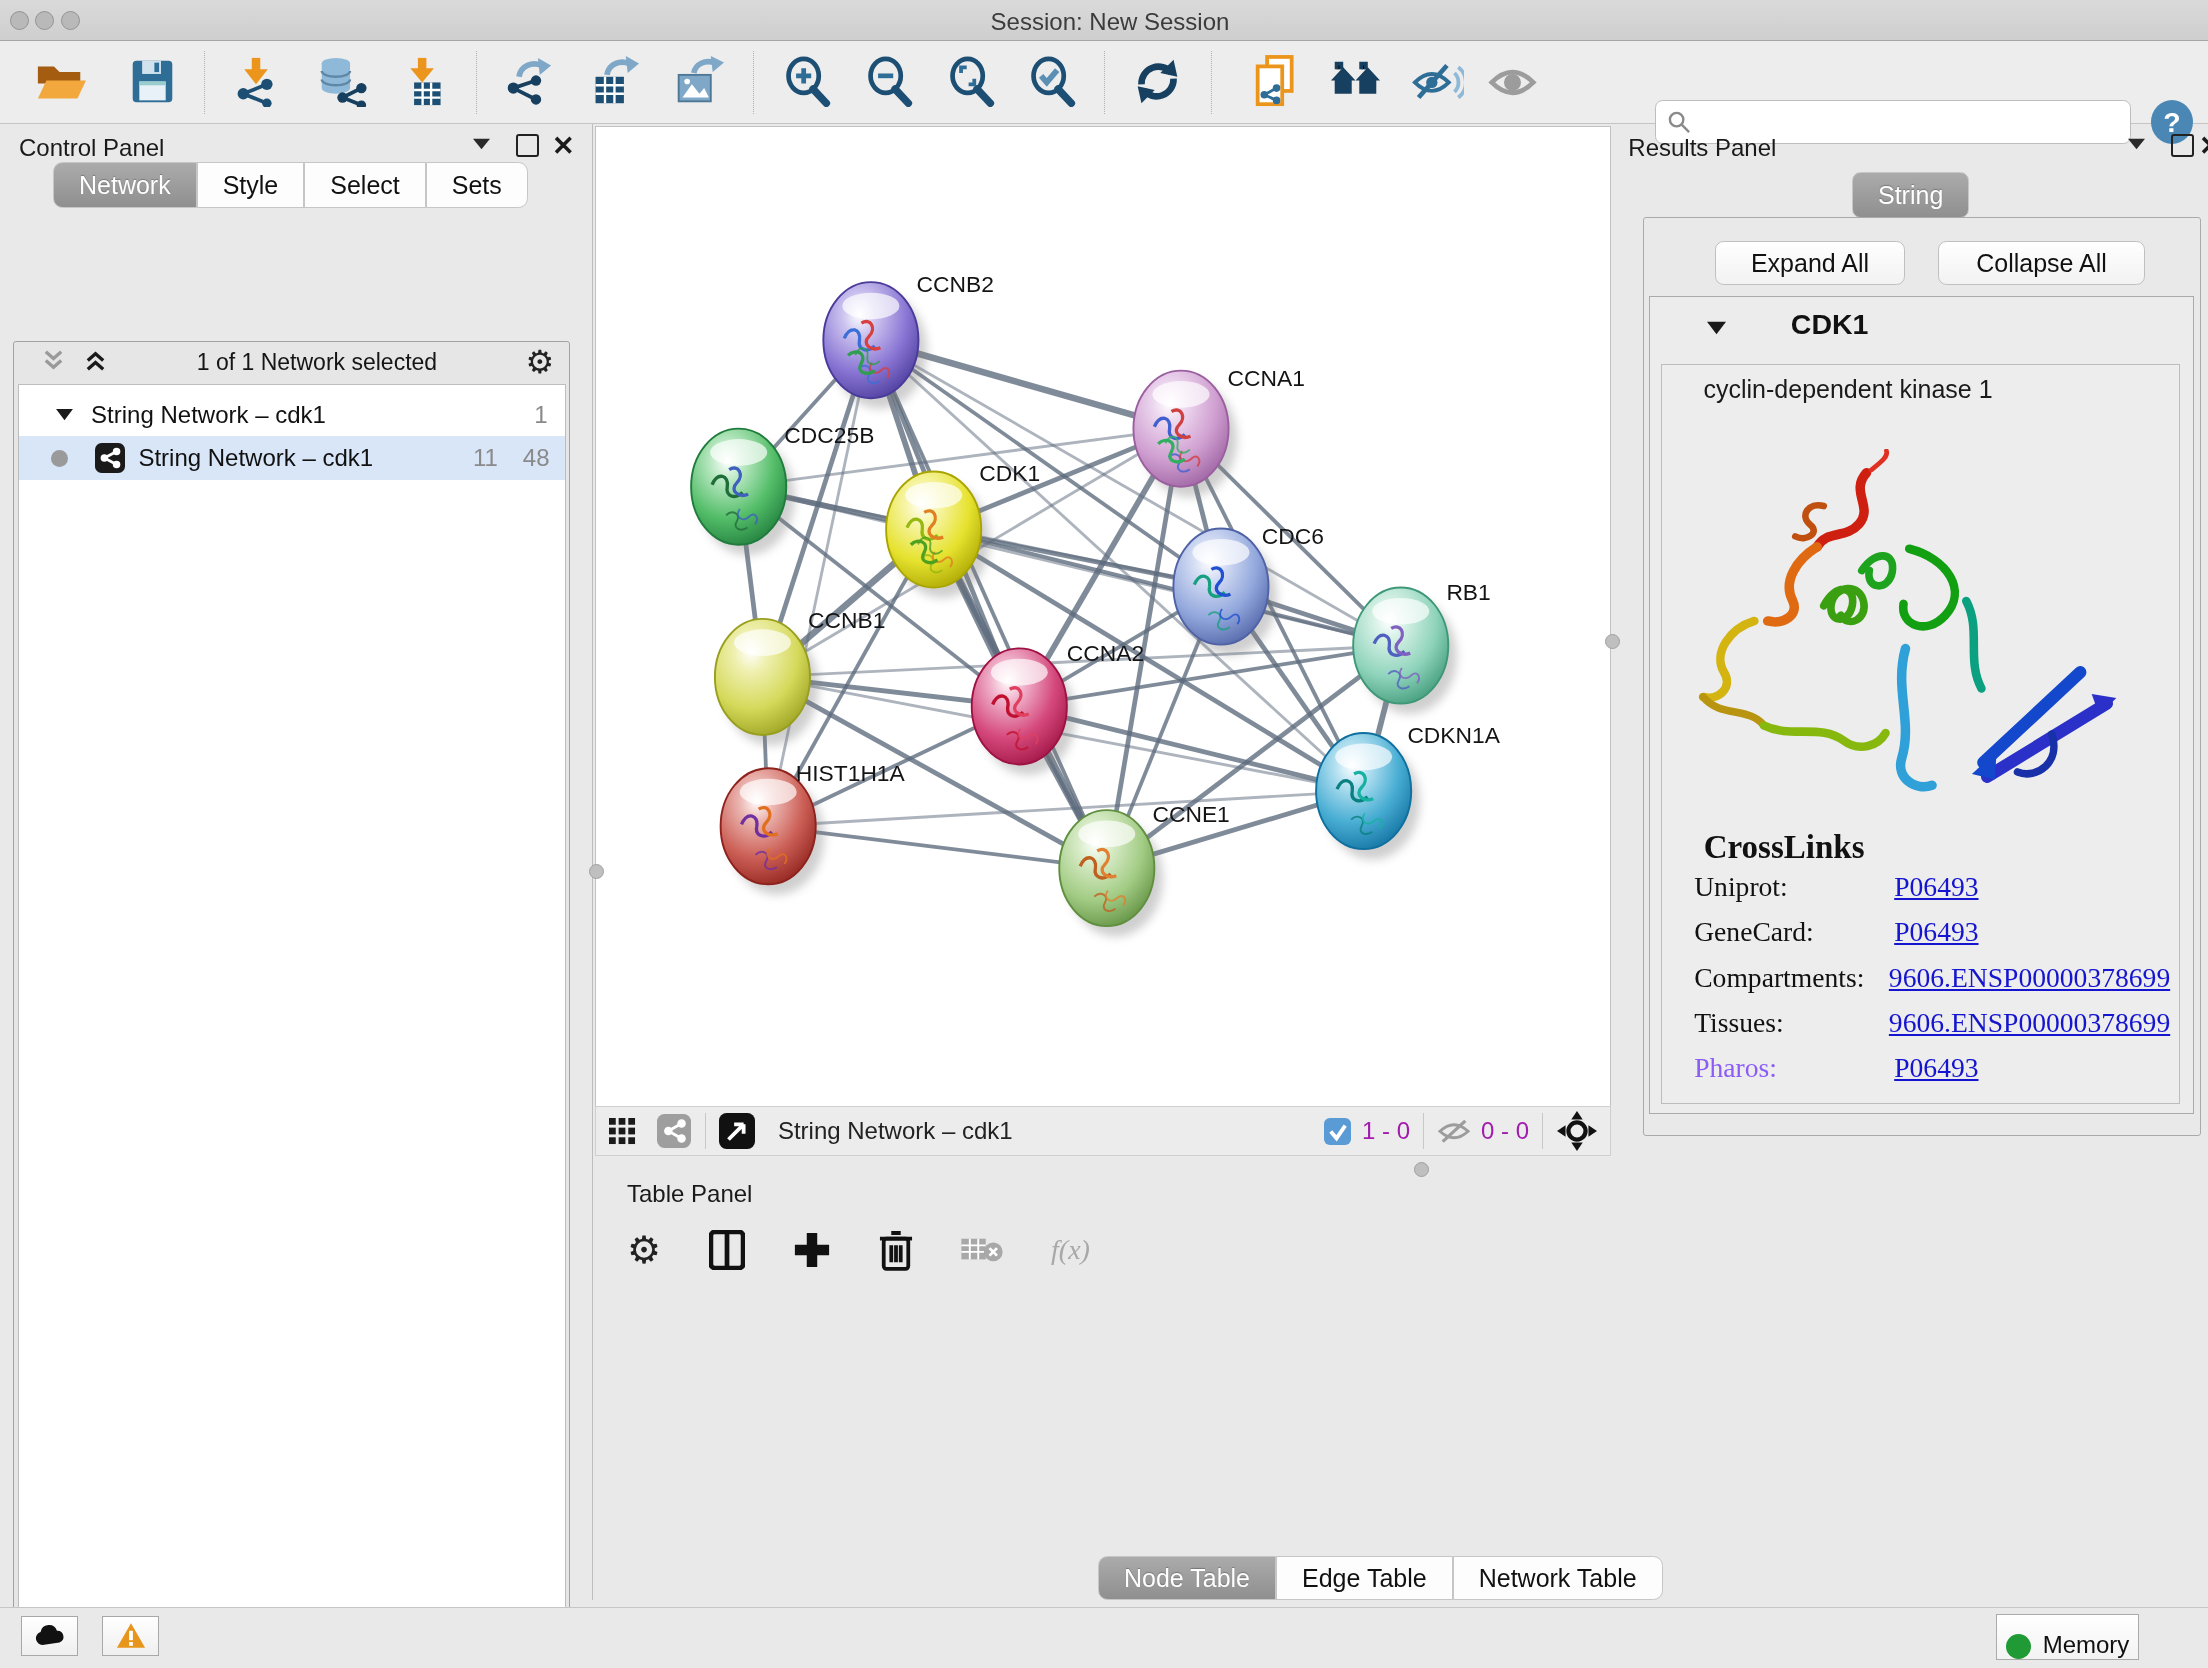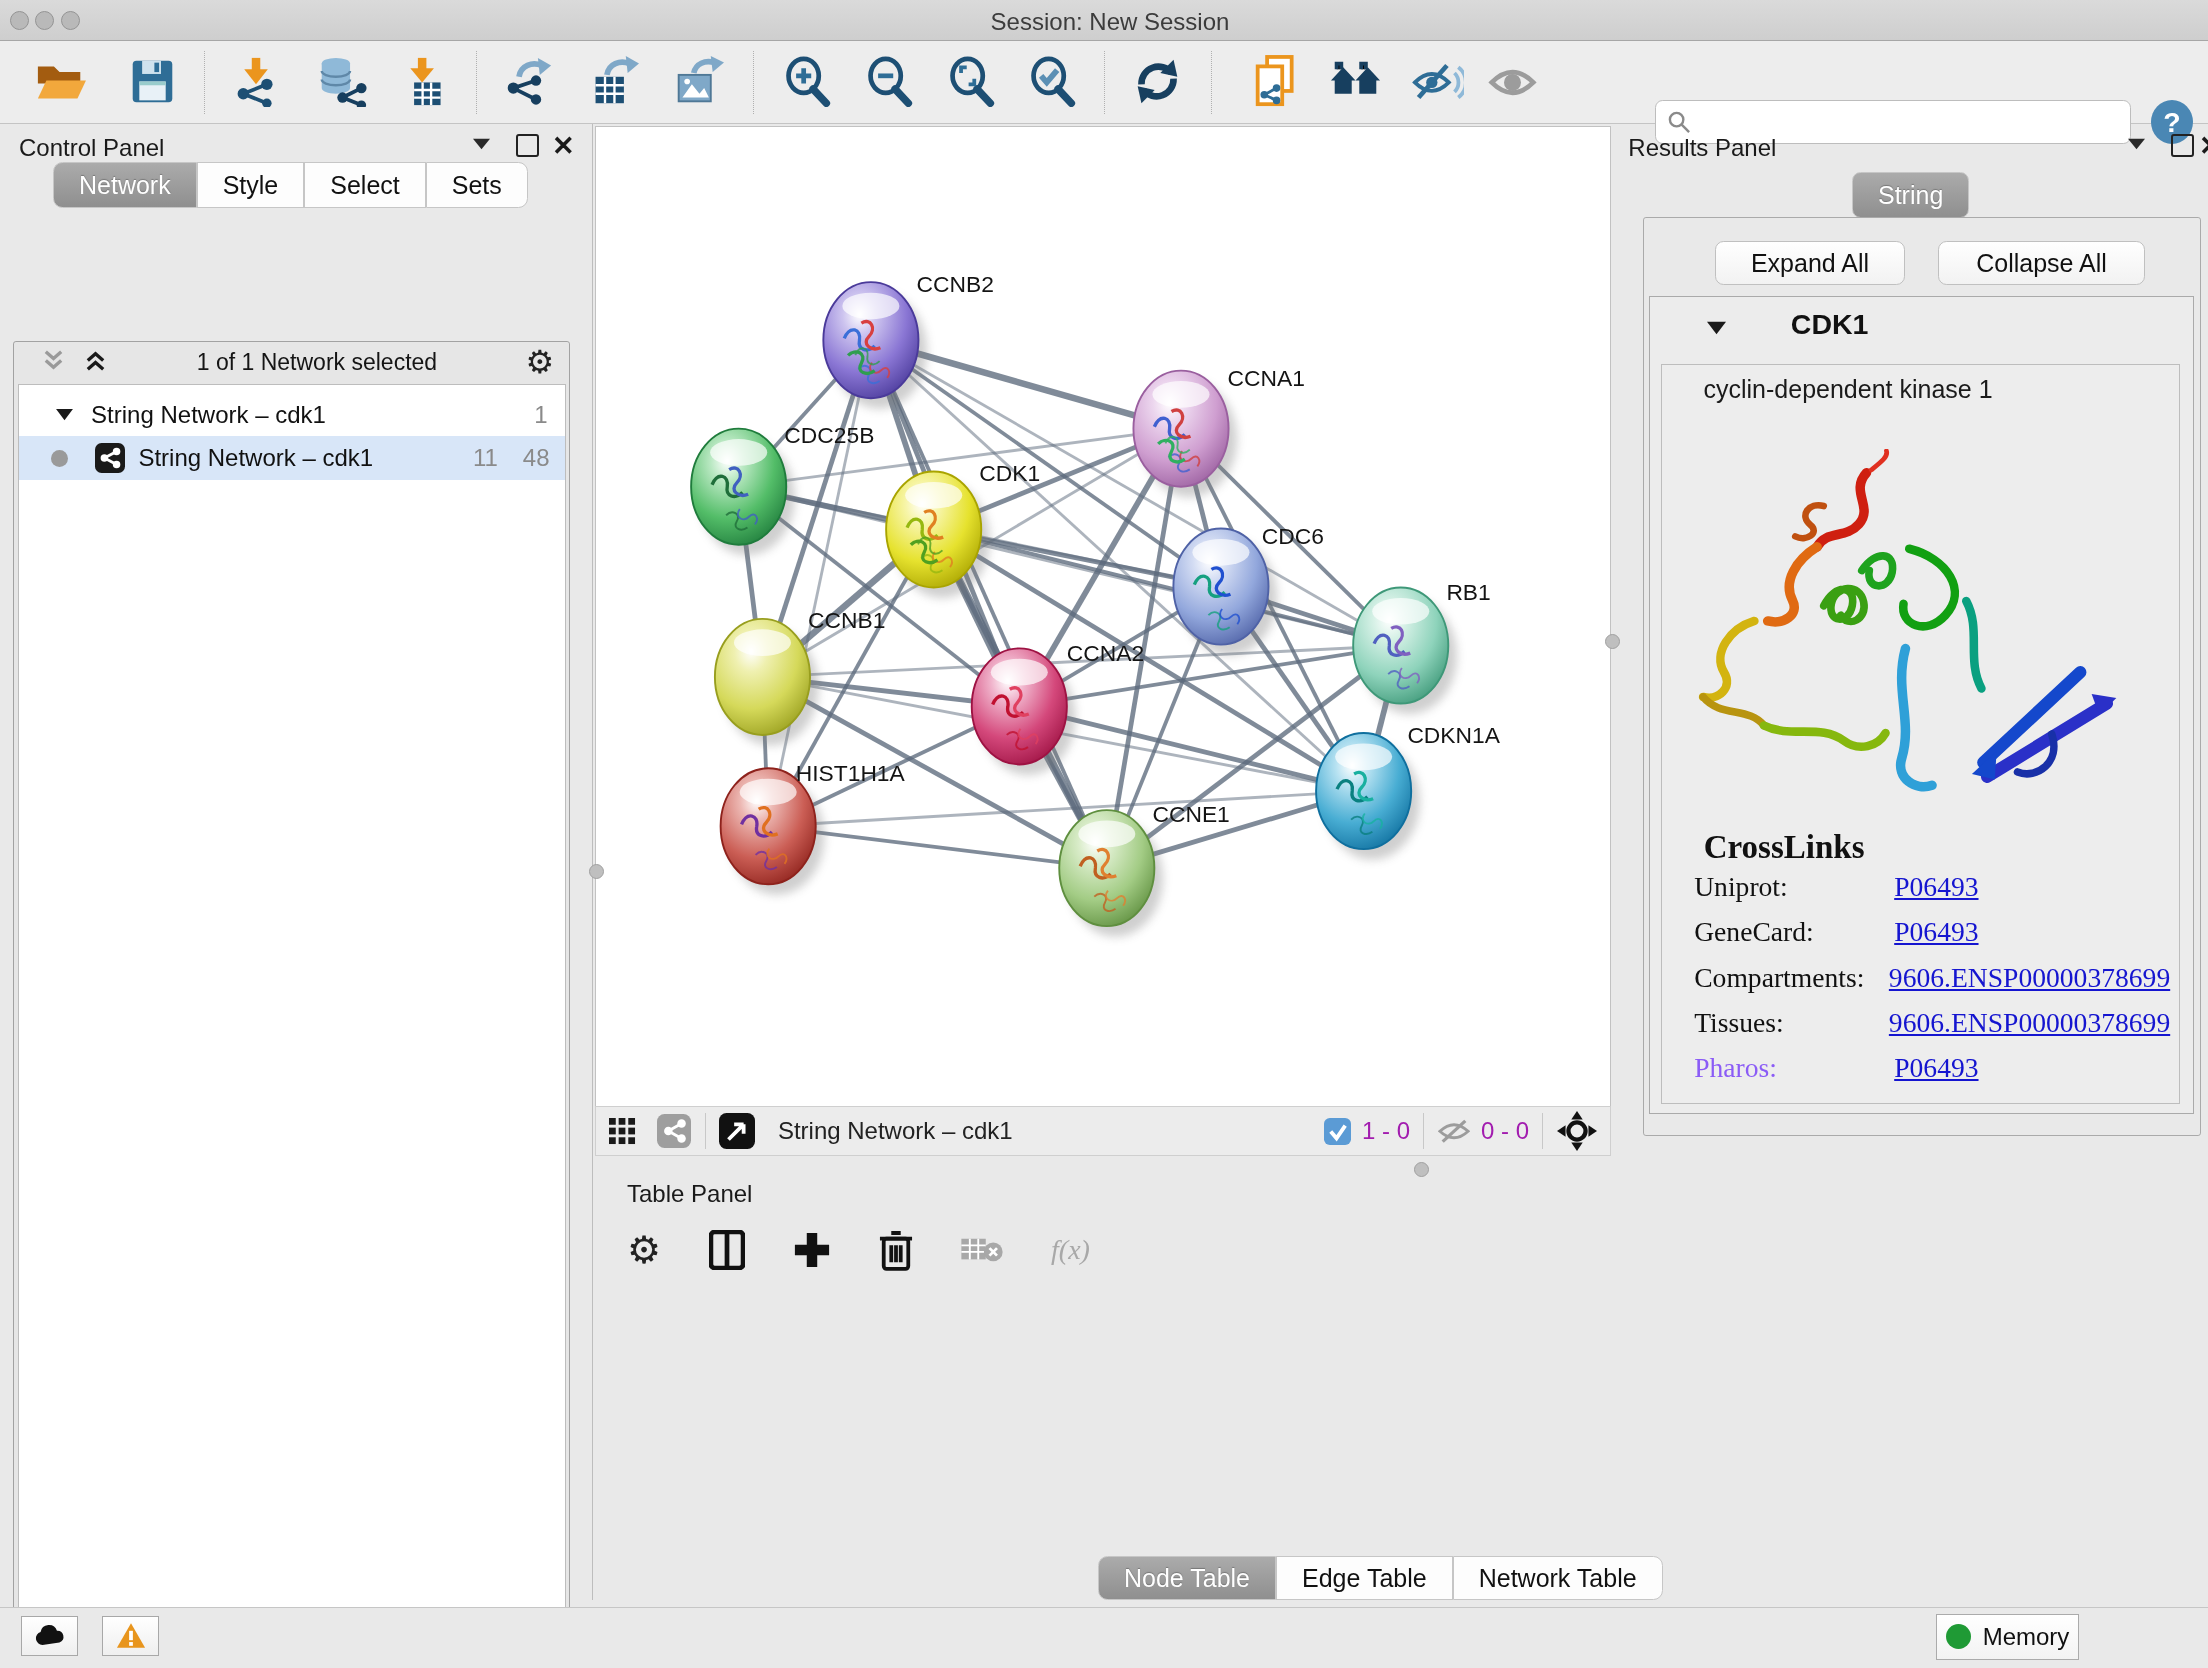--- a/index.html
+++ b/index.html
@@ -52,22 +52,22 @@
   .btn{background:linear-gradient(#ffffff,#f2f2f2);border:1px solid #c0c0c0;border-radius:8.6px;
     font-size:25px;color:#111;display:inline-flex;align-items:center;justify-content:center;}
   .rp-section{position:absolute;left:4.8px;top:78px;width:543px;height:816px;border:1px solid #aaa;background:#ececec;}
   .rp-content{position:absolute;left:11.4px;top:67px;right:13.3px;height:738px;border:1px solid #bdbdbd;background:#ededed;}
   .serif{font-family:"Liberation Serif",serif;}
   .xlink{color:#1515d0;text-decoration:underline;}
   
   .statusbar{position:absolute;left:0;top:1607px;width:2208px;height:61px;background:#e9e9e9;border-top:1.9px solid #c6c6c6;}
   .sb-btn{position:absolute;top:7.6px;width:55px;height:38px;background:linear-gradient(#fff,#efefef);
     border:1.9px solid #a8a8a8;display:flex;align-items:center;justify-content:center;}
-  .mem-btn{position:absolute;left:1936px;top:5.7px;width:141px;height:44px;background:linear-gradient(#fff,#f3f3f3);
-    border:1.9px solid #ababab;display:flex;align-items:center;justify-content:center;gap:12px;font-size:24px;color:#111;}
+  .mem-btn{position:absolute;left:1996px;top:5.7px;width:141px;height:44px;background:linear-gradient(#fff,#f3f3f3);
+    border:1.9px solid #ababab;display:flex;align-items:flex-end;justify-content:center;gap:12px;font-size:24px;color:#111;}
   .dot-green{width:25px;height:25px;border-radius:50%;background:#1f9a35;}
   .net-label{font-size:24px;fill:#141414;font-family:"Liberation Sans",sans-serif;}
   .gear{font-size:32px;color:#222;line-height:1;}
 </style>
 </head>
 <body>
 
 <div class="app">
 
   <div class="titlebar">

